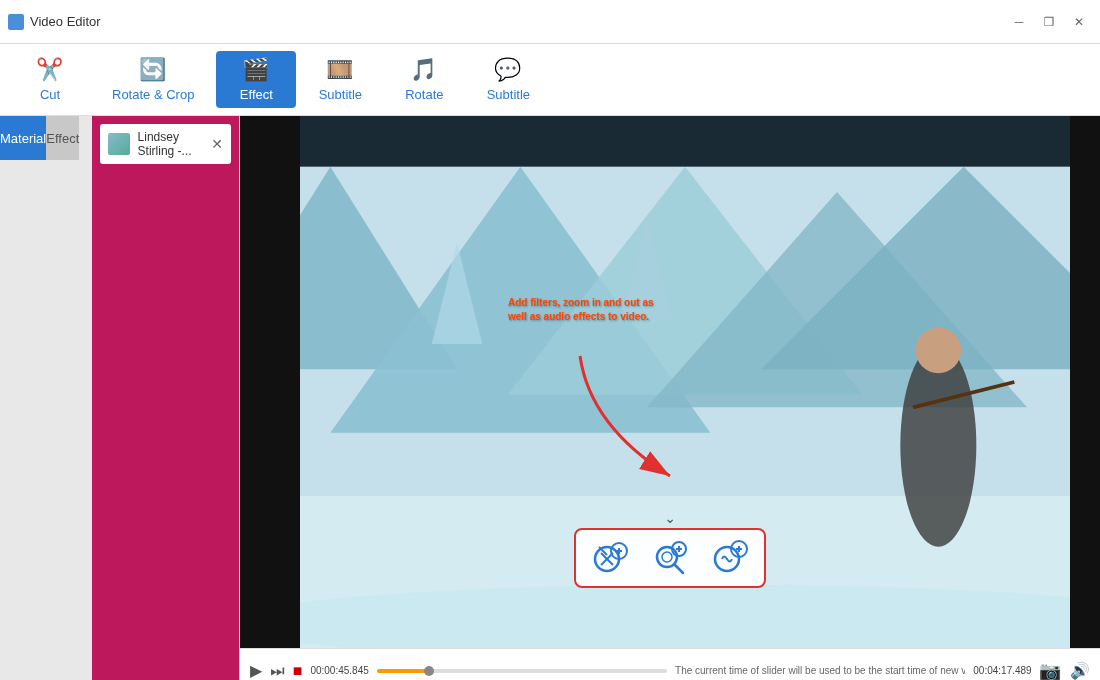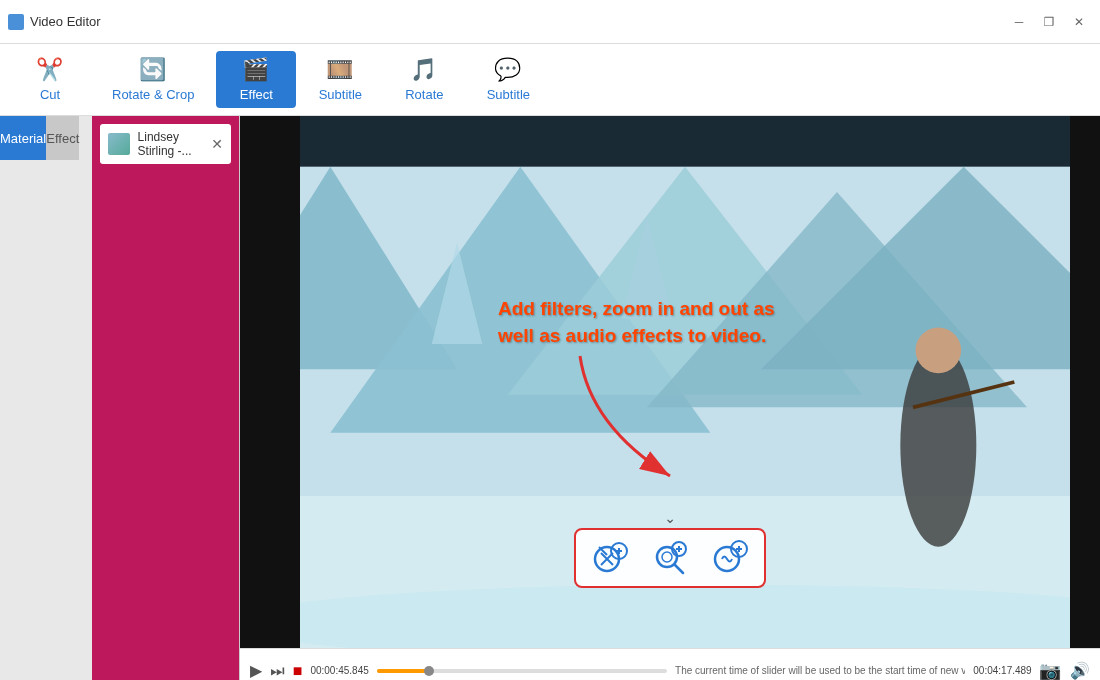--- a/index.html
+++ b/index.html
@@ -105,23 +105,23 @@
     }
     .dark-right {
       position: absolute;
       top: 0; right: 0; width: 30px; height: 100%;
       background: #111;
     }
     
     .tooltip-box {
       position: absolute;
       top: 180px;
-      left: 258px;
+      left: 268px;
       color: #ff4400;
-      font-size: 19px;
+      font-size: 10px;
       font-weight: bold;
       text-shadow: 1px 1px 2px rgba(0,0,0,0.3);
       z-index: 10;
       line-height: 1.4;
     }
     
     .arrow-svg {
       position: absolute;
       top: 230px;
       left: 310px;

